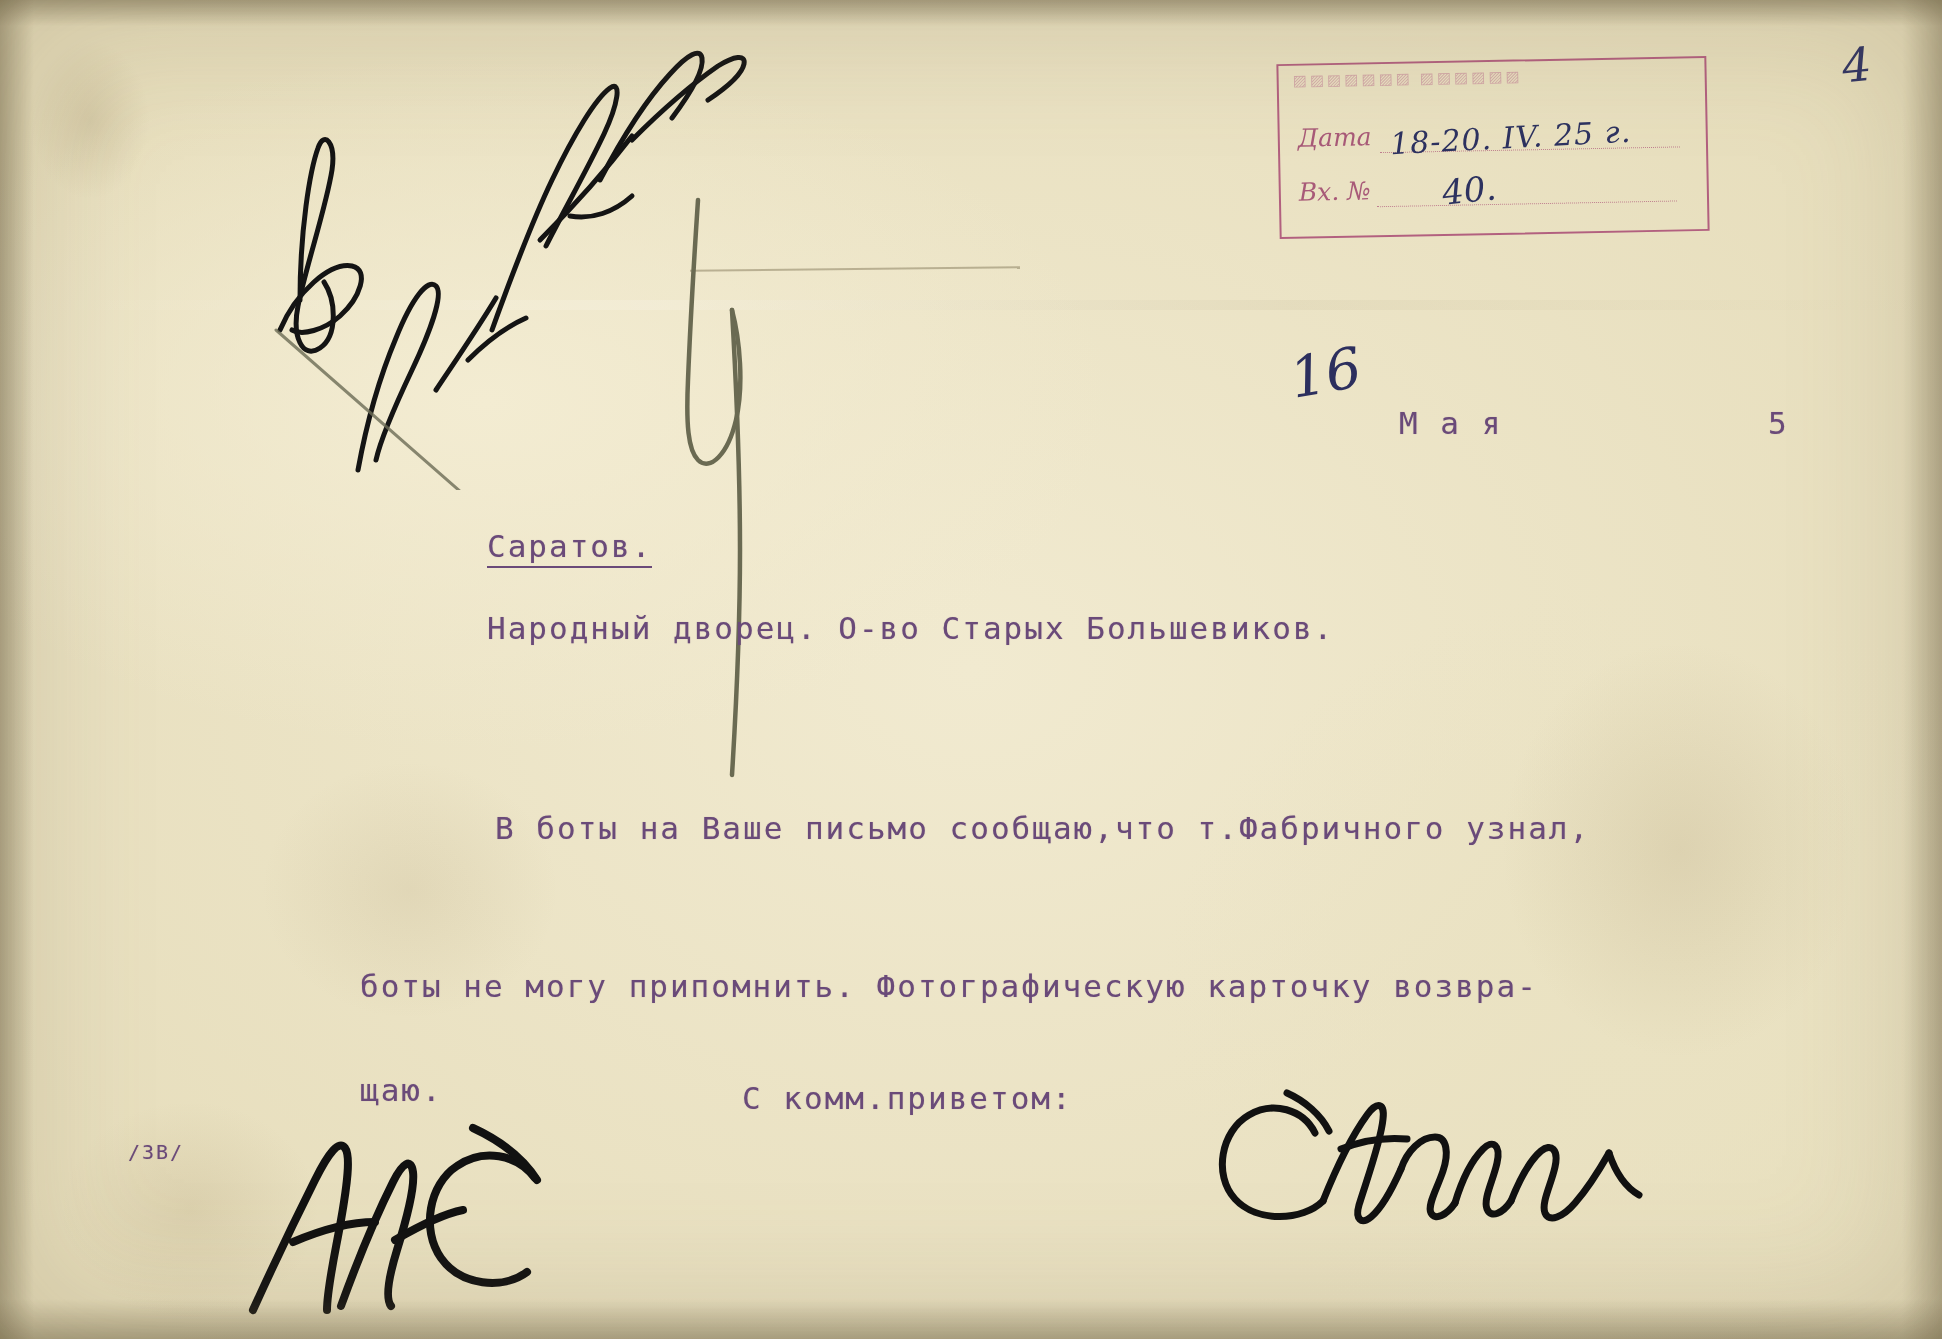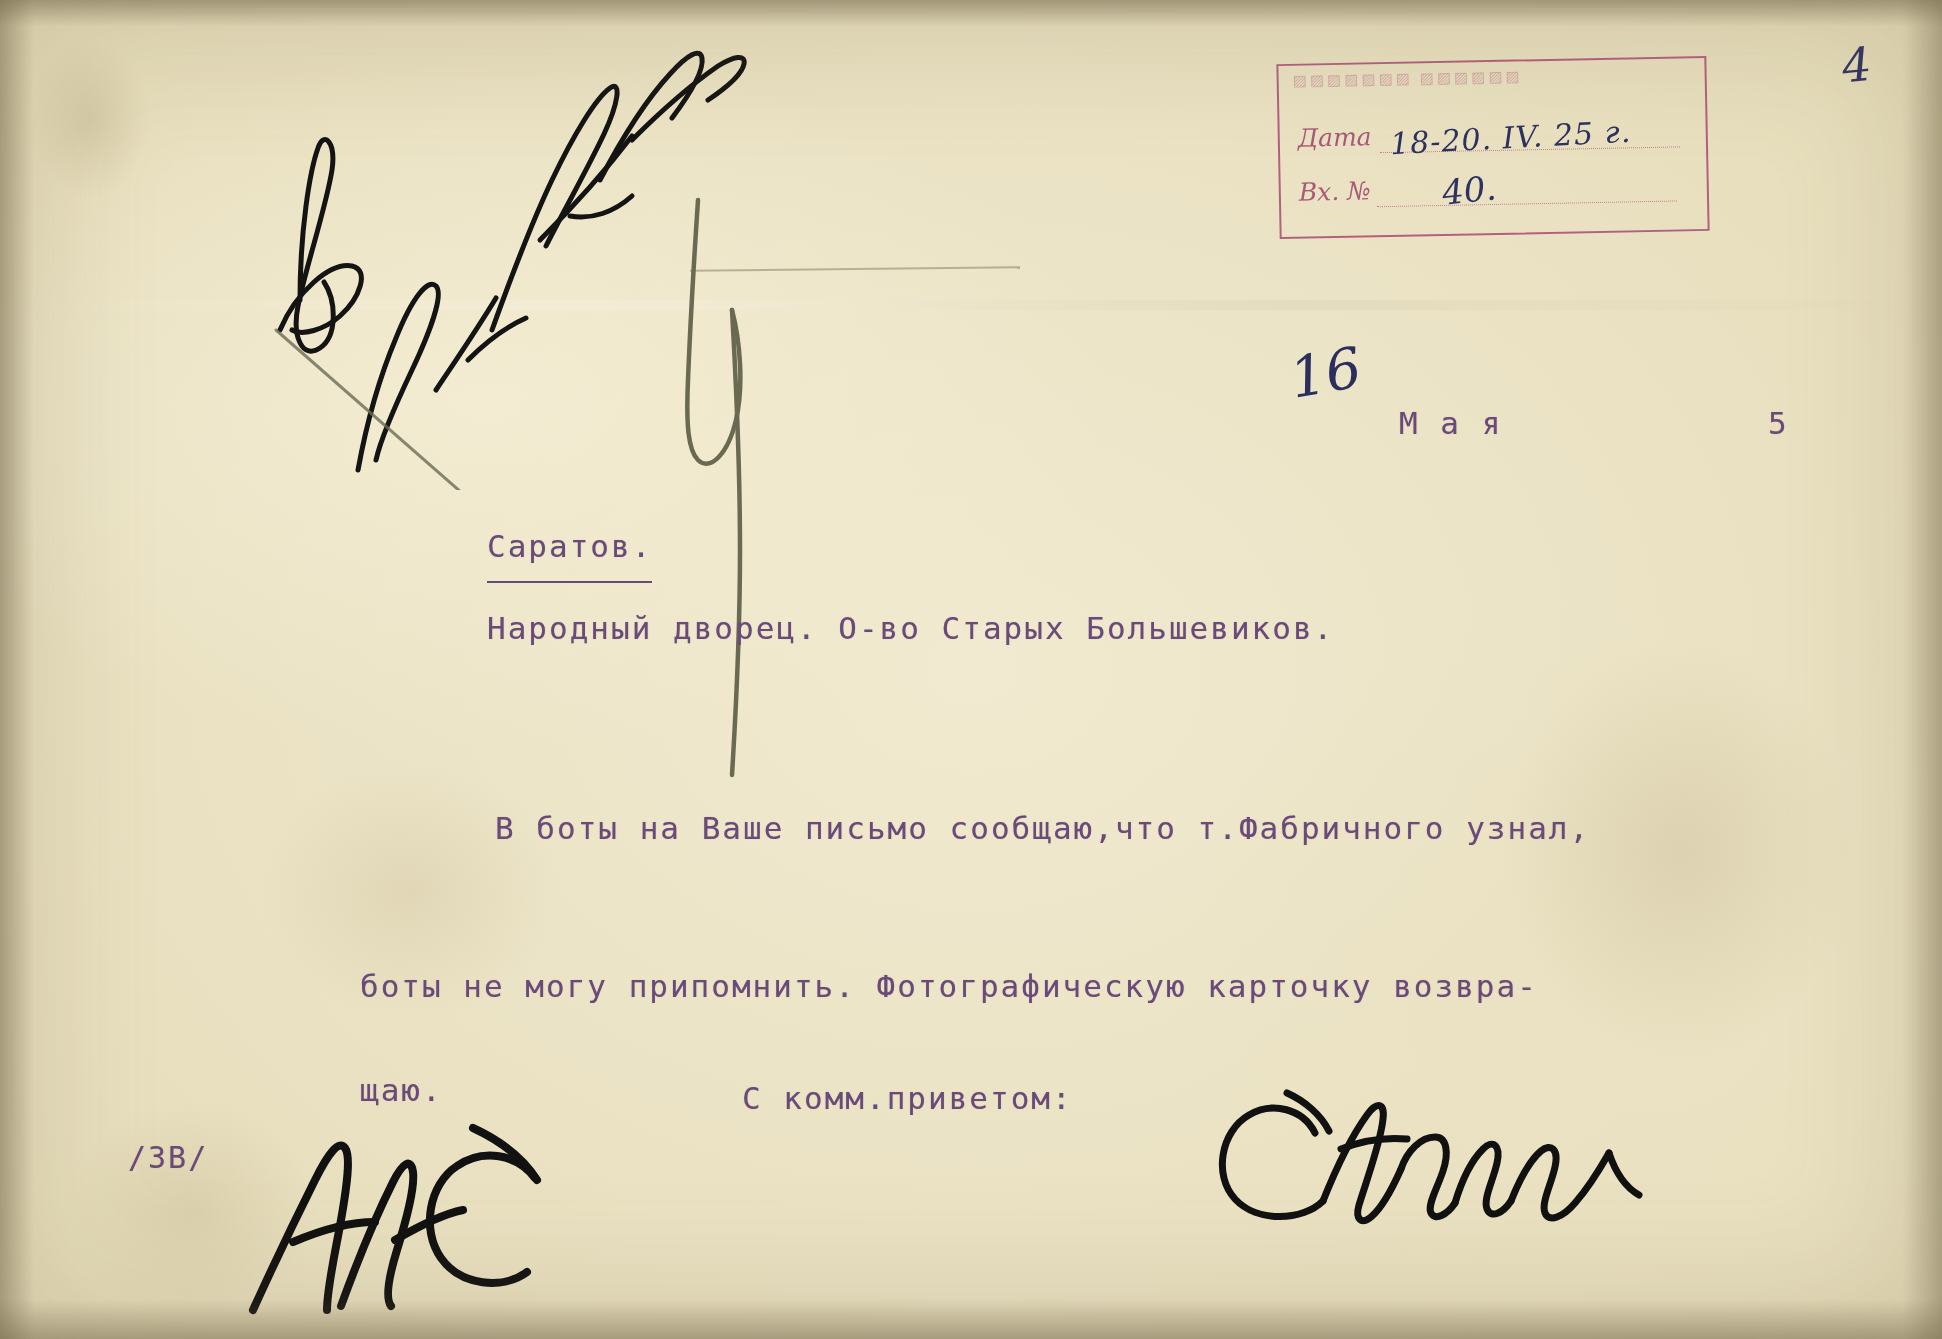--- a/index.html
+++ b/index.html
@@ -48,29 +48,29 @@
     position: absolute;
     border-radius: 50%;
     pointer-events: none;
   }
 
   
   .typed {
     position: absolute;
     font-family: "DejaVu Sans Mono", monospace;
     color: #6a4a79;
-    font-size: 30px;
+    font-size: 20px;
     letter-spacing: 2.0px;
     white-space: pre;
     text-shadow: 0 0 1px rgba(106,74,121,0.35);
   }
   .typed.big { font-size: 31px; }
   .underlined {
     border-bottom: 2px solid #6a4a79;
-    padding-bottom: 17px;
+    padding-bottom: 2px;
   }
 
   
   .stamp {
     position: absolute;
     border: 2px solid #b2607f;
     color: #a85a78;
     transform: rotate(-1.1deg);
     box-sizing: border-box;
   }

